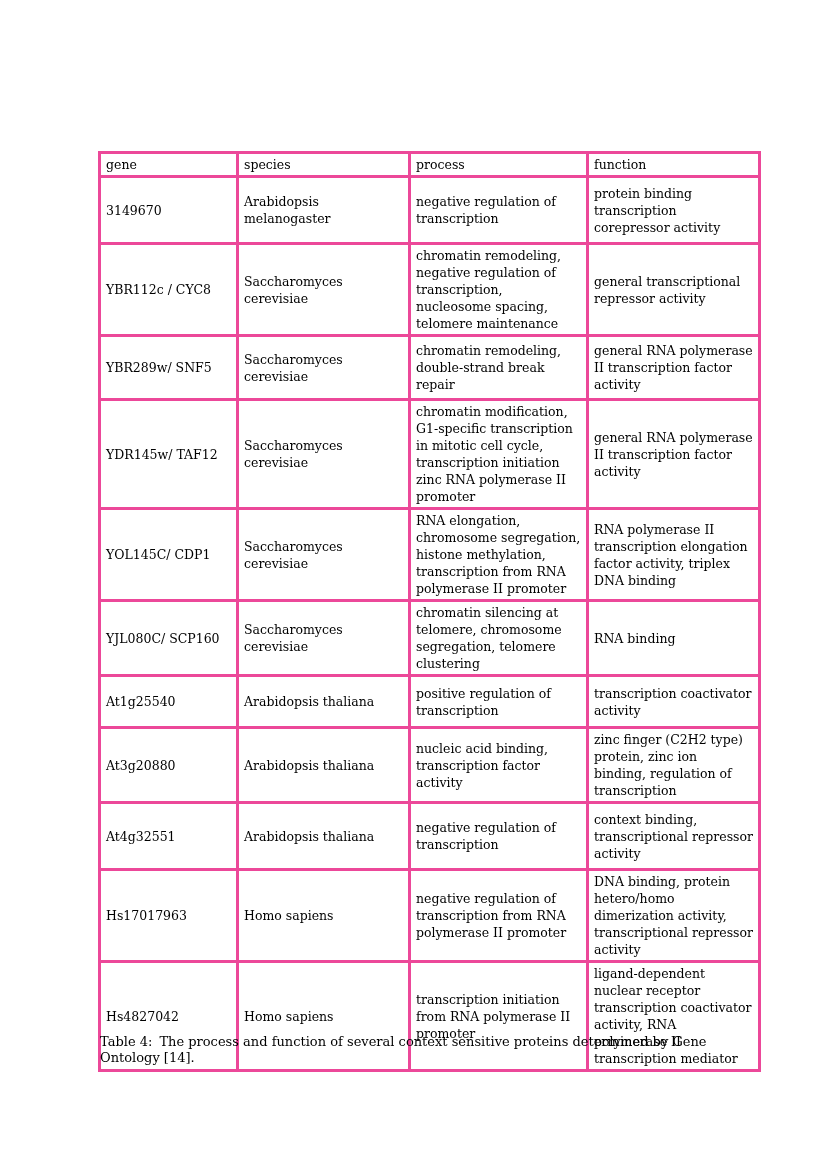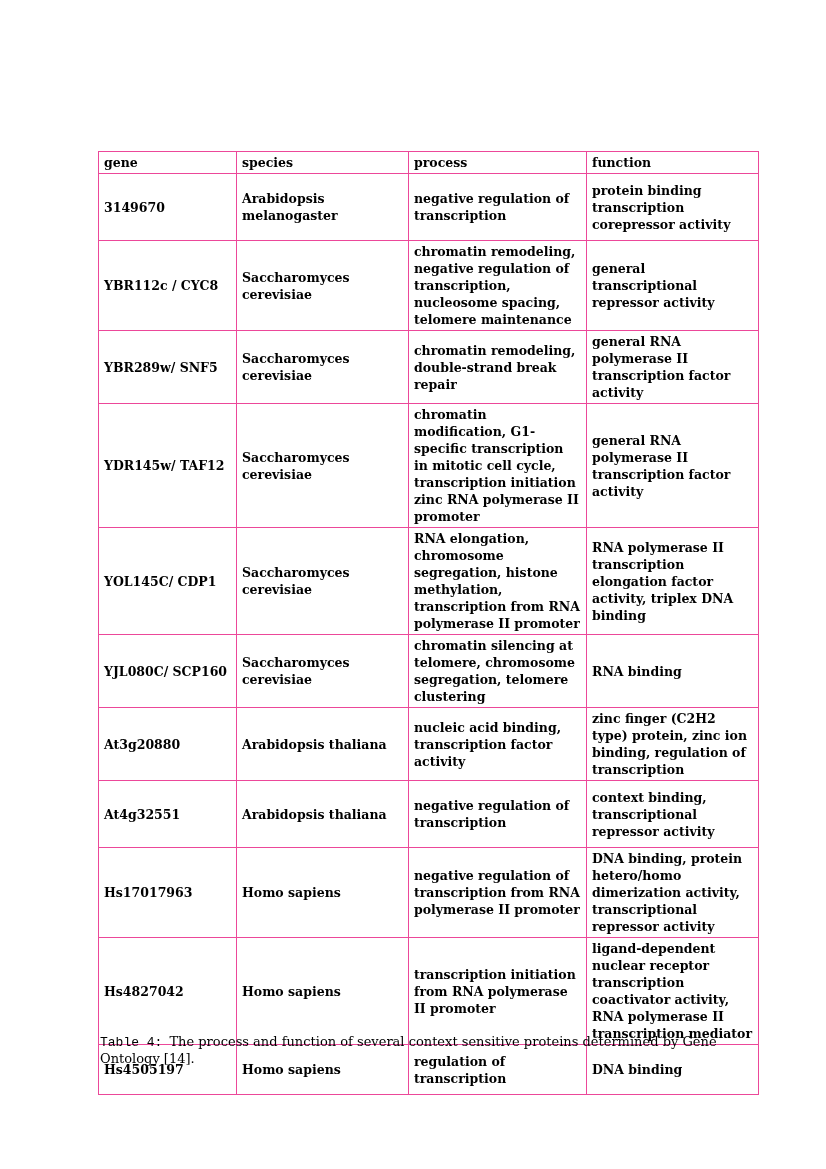--- a/index.html
+++ b/index.html
@@ -18,25 +18,25 @@
     position: absolute;
     left: 98px;
     top: 151px;
     width: 660px;
     border-collapse: collapse;
     table-layout: fixed;
     font-size: 12.5px;
     line-height: 17px;
   }
   .doc-table th, .doc-table td {
-    border: 1px solid #ec4899;
+    border: 3px solid #ec4899;
     padding: 2px 5px;
     vertical-align: middle;
     text-align: left;
-    font-weight: bold;
+    font-weight: normal;
     overflow: hidden;
   }
   .doc-table th {
     height: 14px;
   }
   .col-gene    { width: 138px; }
   .col-species { width: 172px; }
   .col-process { width: 178px; }
   .col-function{ width: 172px; }
 
@@ -52,21 +52,20 @@
   .caption {
     position: absolute;
     left: 100px;
     top: 1034px;
     width: 658px;
     font-size: 13px;
     line-height: 16px;
   }
   .caption .caption-label {
     margin-right: 7px;
-    font-family: Liberation Mono, monospace;
   }
 </style>
 </head>
 <body>
 
 <table class="doc-table">
   <colgroup>
     <col class="col-gene">
     <col class="col-species">
     <col class="col-process">
@@ -110,20 +109,26 @@
       <td>Saccharomyces cerevisiae</td>
       <td>RNA elongation, chromosome segregation, histone methylation, transcription from RNA polymerase II promoter</td>
       <td>RNA polymerase II transcription elongation factor activity, triplex DNA binding</td>
     </tr>
     <tr style="height:67px;">
       <td>YJL080C/ SCP160</td>
       <td>Saccharomyces cerevisiae</td>
       <td>chromatin silencing at telomere, chromosome segregation, telomere clustering</td>
       <td>RNA binding</td>
     </tr>
+    <tr style="height:52px;">
+      <td>At1g25540</td>
+      <td>Arabidopsis thaliana</td>
+      <td>positive regulation of transcription</td>
+      <td>transcription coactivator activity</td>
+    </tr>
     <tr style="height:66px;">
       <td>At3g20880</td>
       <td>Arabidopsis thaliana</td>
       <td>nucleic acid binding, transcription factor activity</td>
       <td>zinc finger (C2H2 type) protein, zinc ion binding, regulation of transcription</td>
     </tr>
     <tr style="height:67px;">
       <td>At4g32551</td>
       <td>Arabidopsis thaliana</td>
       <td>negative regulation of transcription</td>
@@ -134,26 +139,20 @@
       <td>Homo sapiens</td>
       <td>negative regulation of transcription from RNA polymerase II promoter</td>
       <td>DNA binding, protein hetero/homo dimerization activity, transcriptional repressor activity</td>
     </tr>
     <tr style="height:78px;">
       <td>Hs4827042</td>
       <td>Homo sapiens</td>
       <td>transcription initiation from RNA polymerase II promoter</td>
       <td>ligand-dependent nuclear receptor transcription coactivator activity, RNA polymerase II transcription mediator</td>
     </tr>
-    <tr style="height:50px;">
-      <td>Hs4505197</td>
-      <td>Homo sapiens</td>
-      <td>regulation of transcription</td>
-      <td>DNA binding</td>
-    </tr>
   </tbody>
 </table>
 
 <div class="page-number">14</div>
 
 <div class="caption">
   <span class="caption-label">Table 4:</span><span>The process and function of several context sensitive proteins determined by Gene Ontology [14].</span>
 </div>
 
 </body></html>

